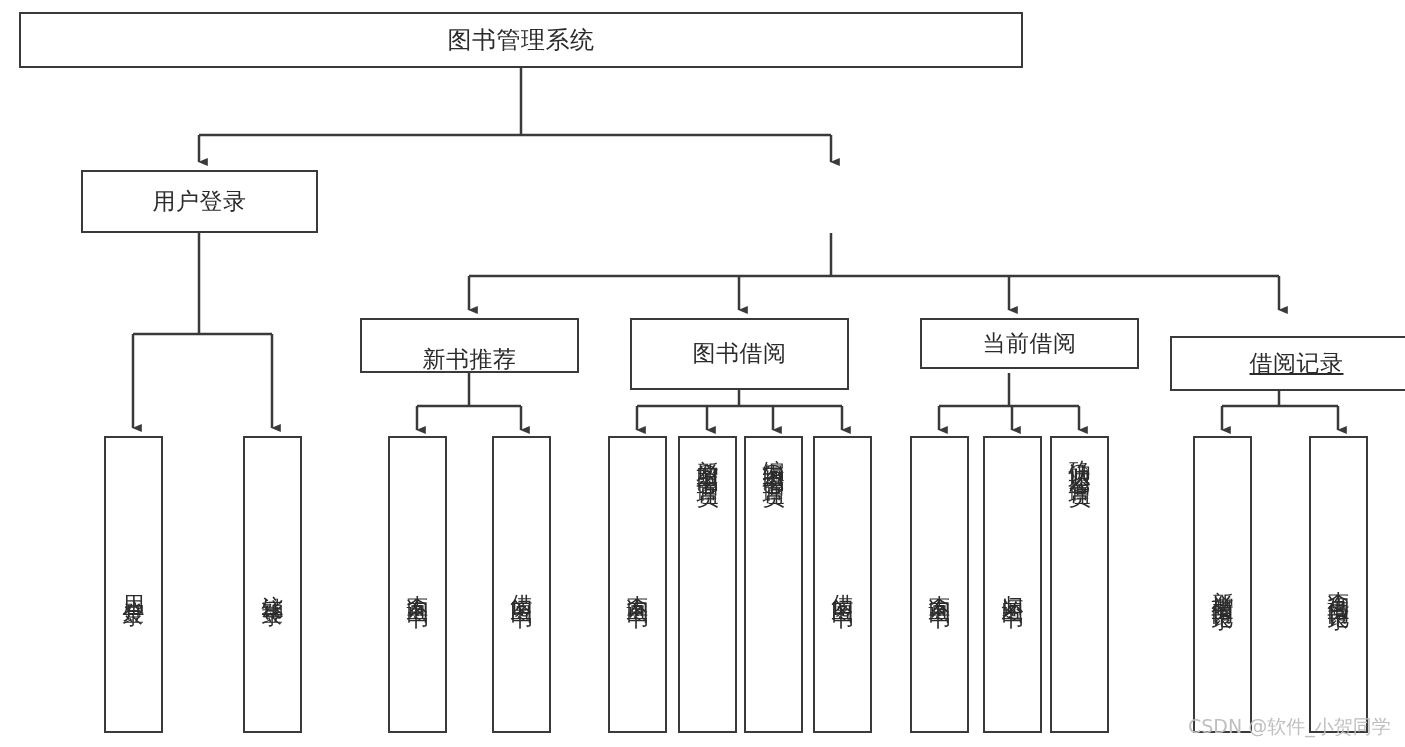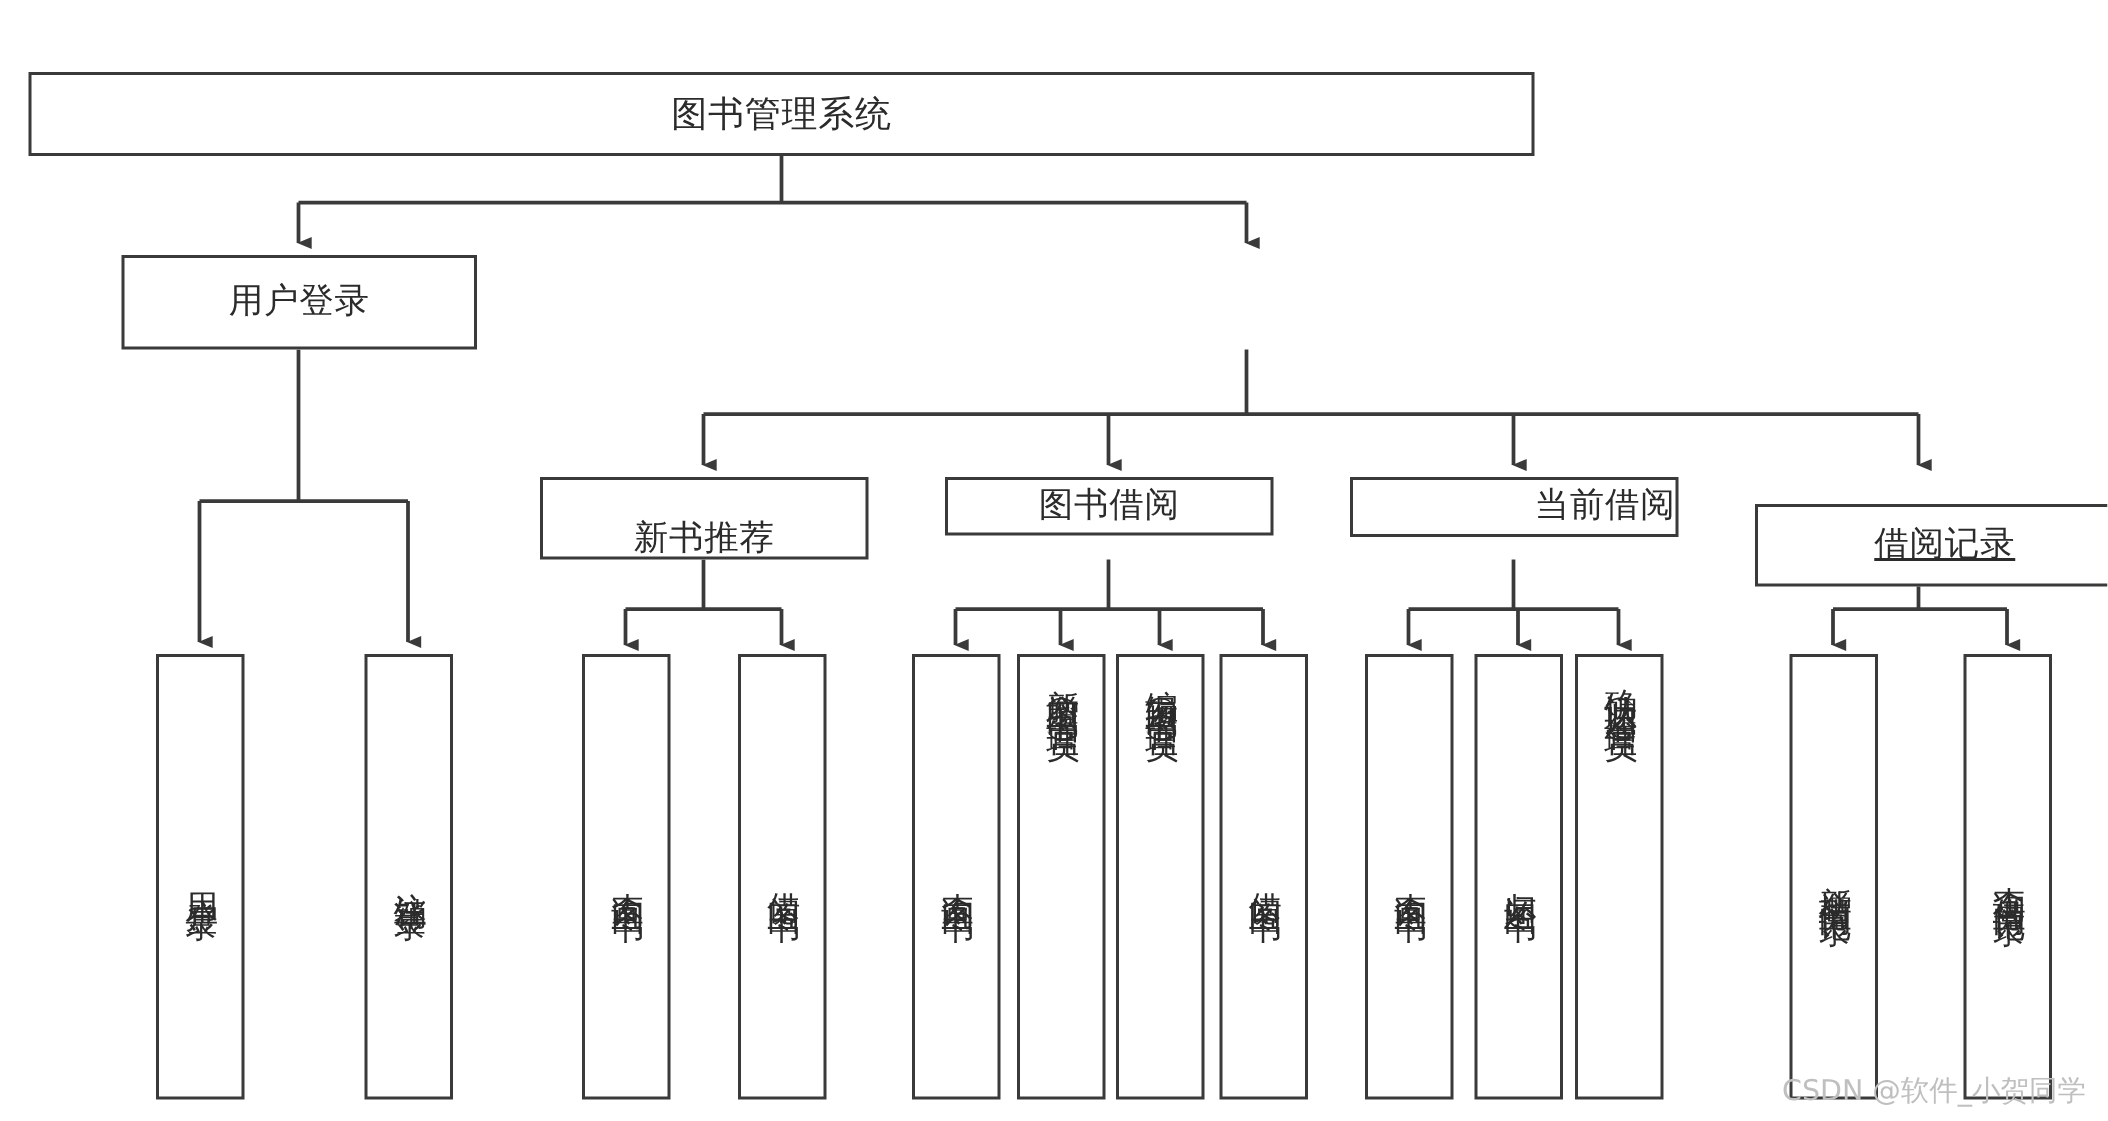--- a/index.html
+++ b/index.html
@@ -126,35 +126,35 @@
       <path d="M 1012 406 L 1012 430" marker-end="url(#arrowhead)"></path>
       <path d="M 1079 406 L 1079 430" marker-end="url(#arrowhead)"></path>
 
       <path d="M 1279 373 L 1279 406"></path>
       <path d="M 1222 406 L 1338 406"></path>
       <path d="M 1222 406 L 1222 430" marker-end="url(#arrowhead)"></path>
       <path d="M 1338 406 L 1338 430" marker-end="url(#arrowhead)"></path>
     </g>
   </svg>
 
-  <div class="node horiz root" style="left:19px; top:12px; width:1004px; height:56px;margin-top:36px;">
+  <div class="node horiz root" style="left:19px; top:12px; width:1004px; height:56px;">
     <span class="node-label">图书管理系统</span>
   </div>
 
   <div class="node horiz" style="left:81px; top:170px; width:237px; height:63px;">
     <span class="node-label">用户登录</span>
   </div>
 
   <div class="node horiz" style="left:360px; top:318px; width:219px; height:55px;align-items:flex-end;">
     <span class="node-label">新书推荐</span>
   </div>
-  <div class="node horiz" style="left:630px; top:318px; width:219px; height:39px;">
+  <div class="node horiz" style="left:630px; top:318px; width:219px; height:72px;">
     <span class="node-label">图书借阅</span>
   </div>
-  <div class="node horiz" style="left:900px; top:318px; width:219px; height:40px;justify-content:flex-end;">
+  <div class="node horiz" style="left:920px; top:318px; width:219px; height:51px;">
     <span class="node-label">当前借阅</span>
   </div>
   <div class="node horiz" style="left:1170px; top:336px; width:253px; height:55px;text-decoration:underline;">
     <span class="node-label">借阅记录</span>
   </div>
 
   <div class="node vert centered" style="left:104px; top:436px; width:59px; height:297px;">
     <span class="node-label">用户登录</span>
   </div>
   <div class="node vert centered" style="left:243px; top:436px; width:59px; height:297px;">

